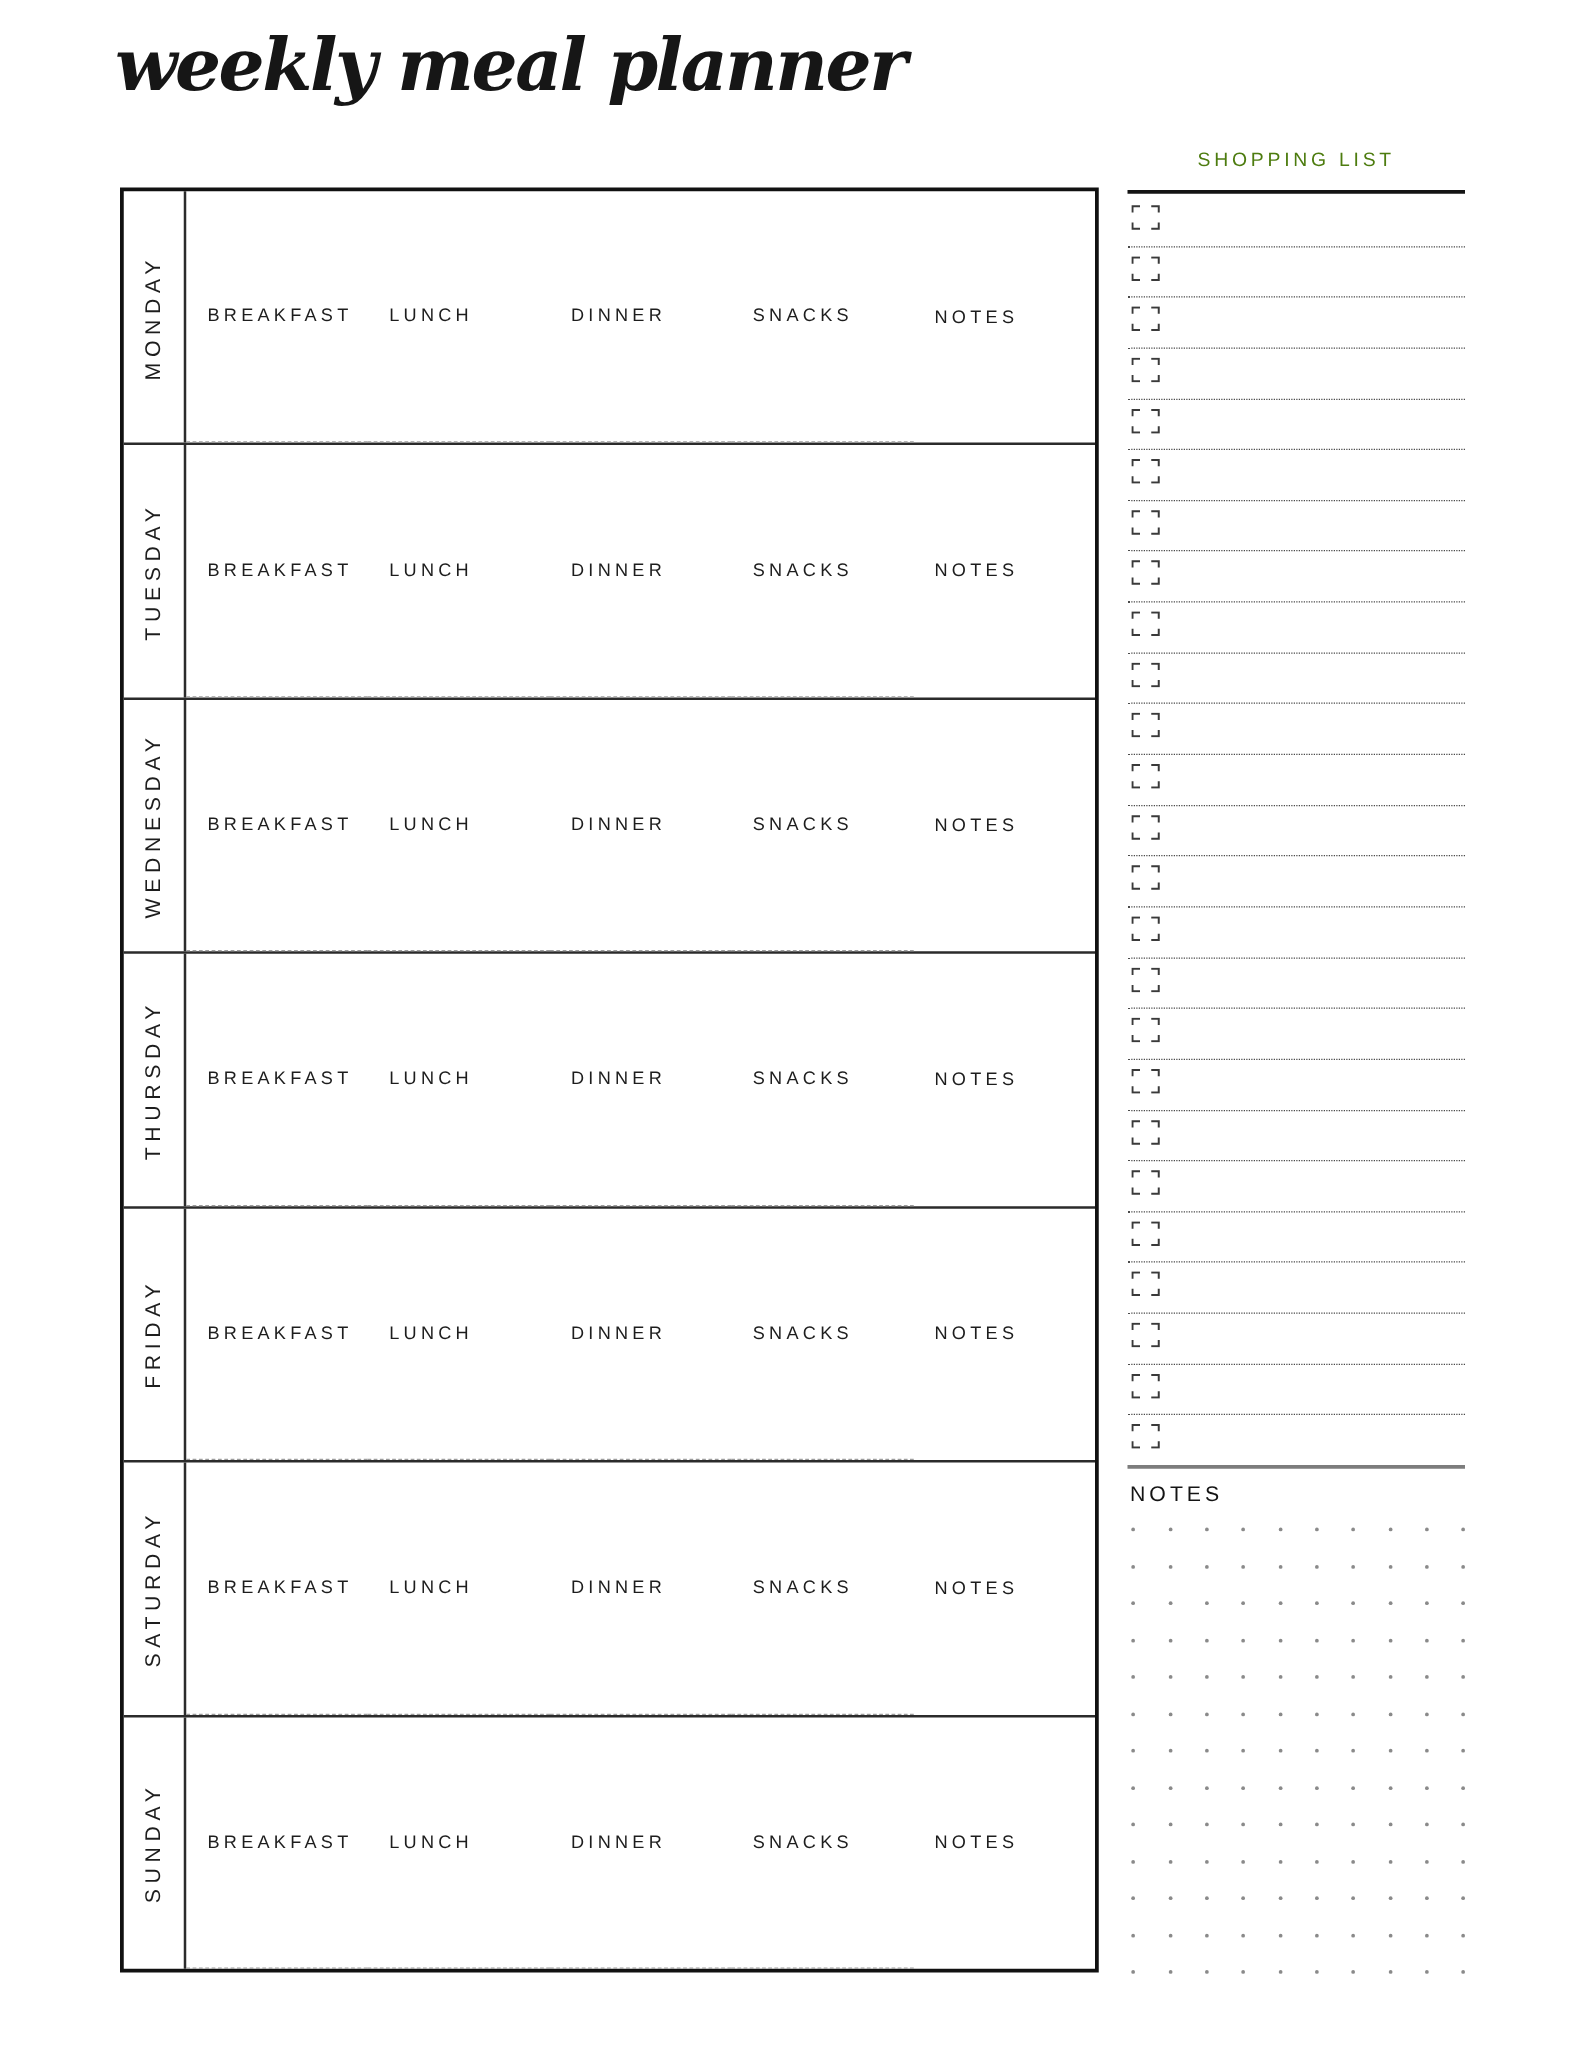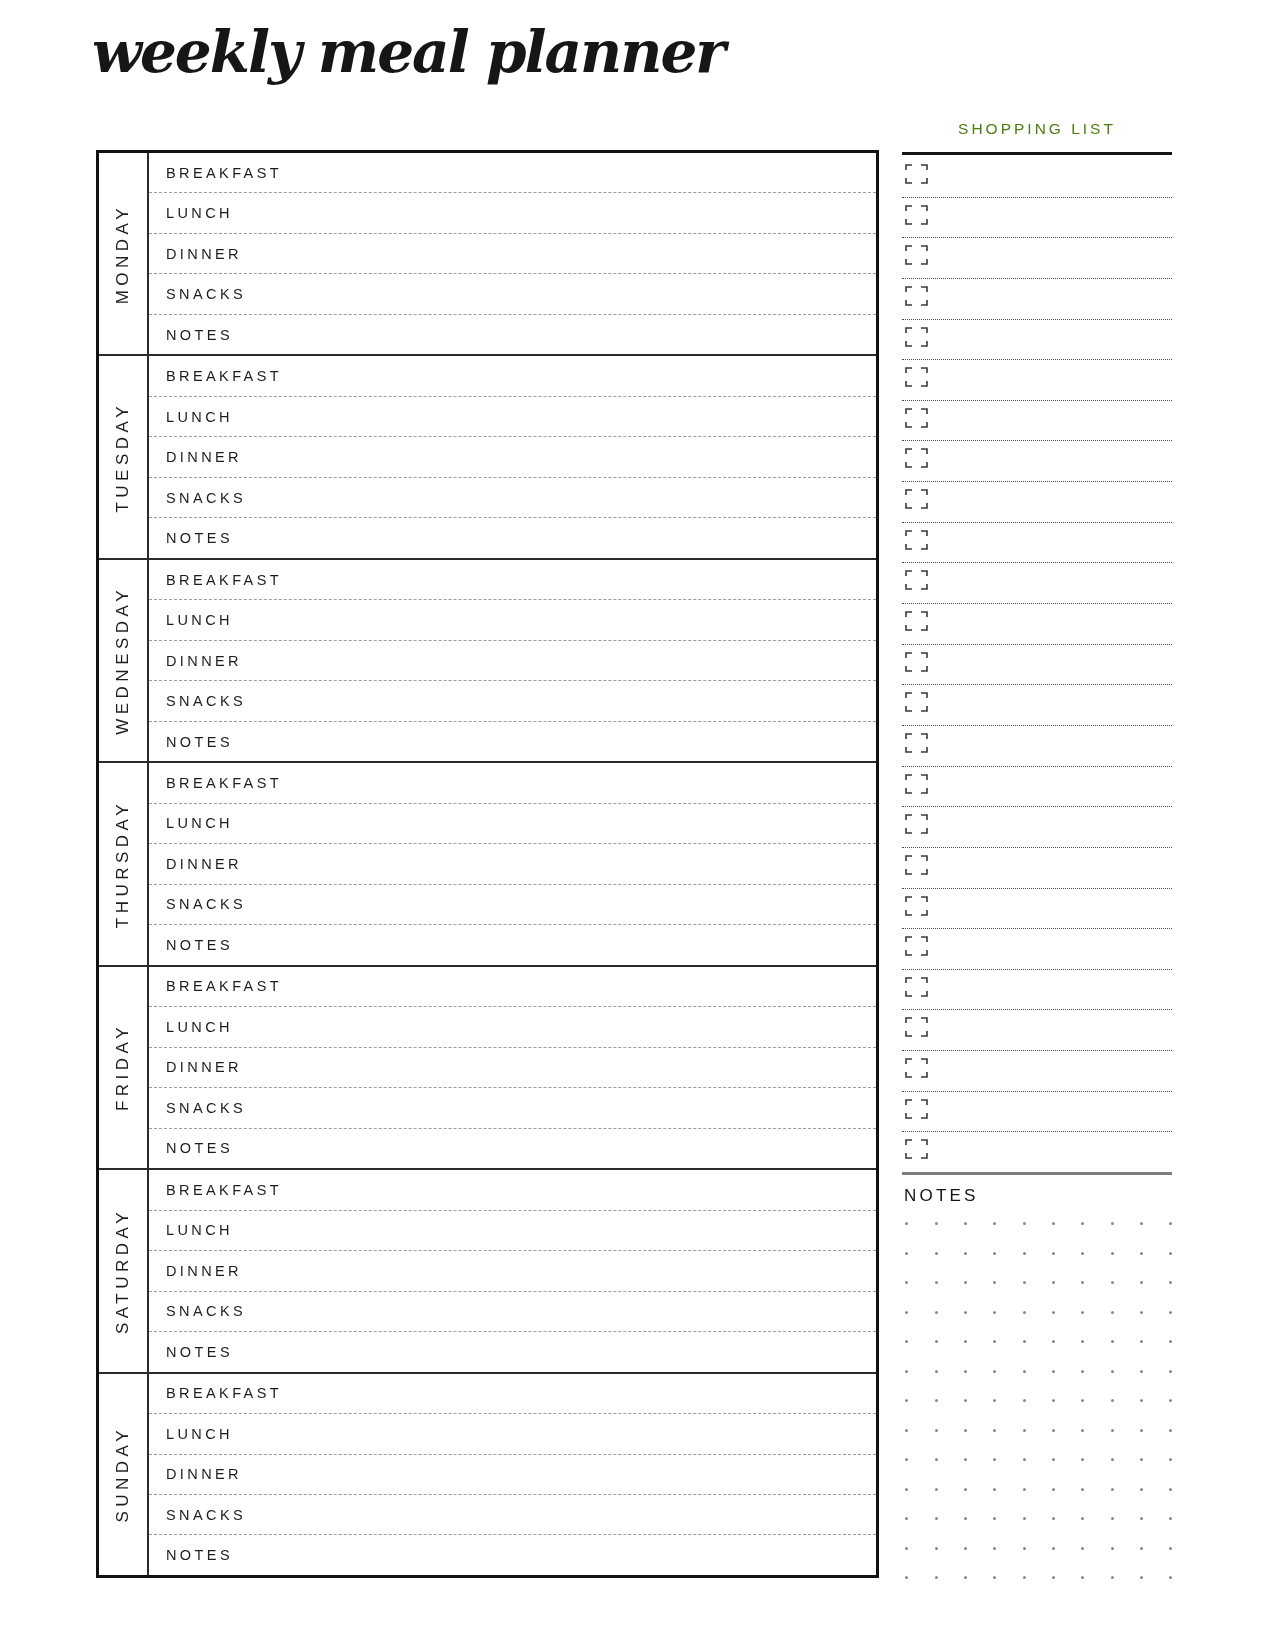--- a/index.html
+++ b/index.html
@@ -38,21 +38,21 @@
   .day-block:last-child{border-bottom:none;}
   .day-col{
     width:50px;flex:0 0 50px;border-right:2px solid var(--line-day);
     display:flex;align-items:center;justify-content:center;
   }
   .day-label{
     writing-mode:vertical-rl;transform:rotate(180deg);
     font-size:17px;letter-spacing:4.5px;color:var(--ink);
     white-space:nowrap;
   }
-  .meal-rows{flex:1;display:flex;flex-direction:column;min-width:0;}
+  .meal-rows{flex:1;display:flex;flex-direction:row;min-width:0;}
   .meal-row{
     flex:1;display:flex;align-items:center;padding-left:17px;
     border-bottom:1.5px dashed var(--dashed-line);
   }
   .meal-row:last-child{border-bottom:none;}
   .meal-label{font-size:14.5px;letter-spacing:3.4px;color:var(--ink);}
   
   .shop-title{
     position:absolute;left:902px;top:120px;width:270px;
     text-align:center;font-size:15.5px;letter-spacing:3px;color:#4d7c0f;

